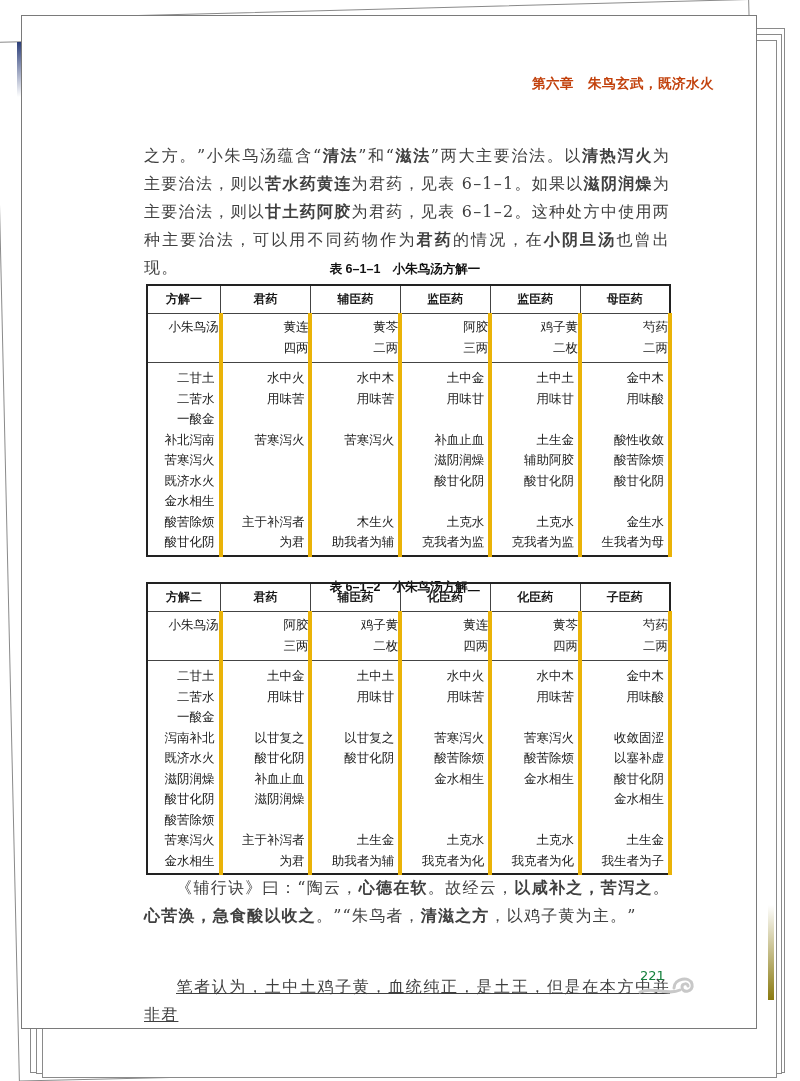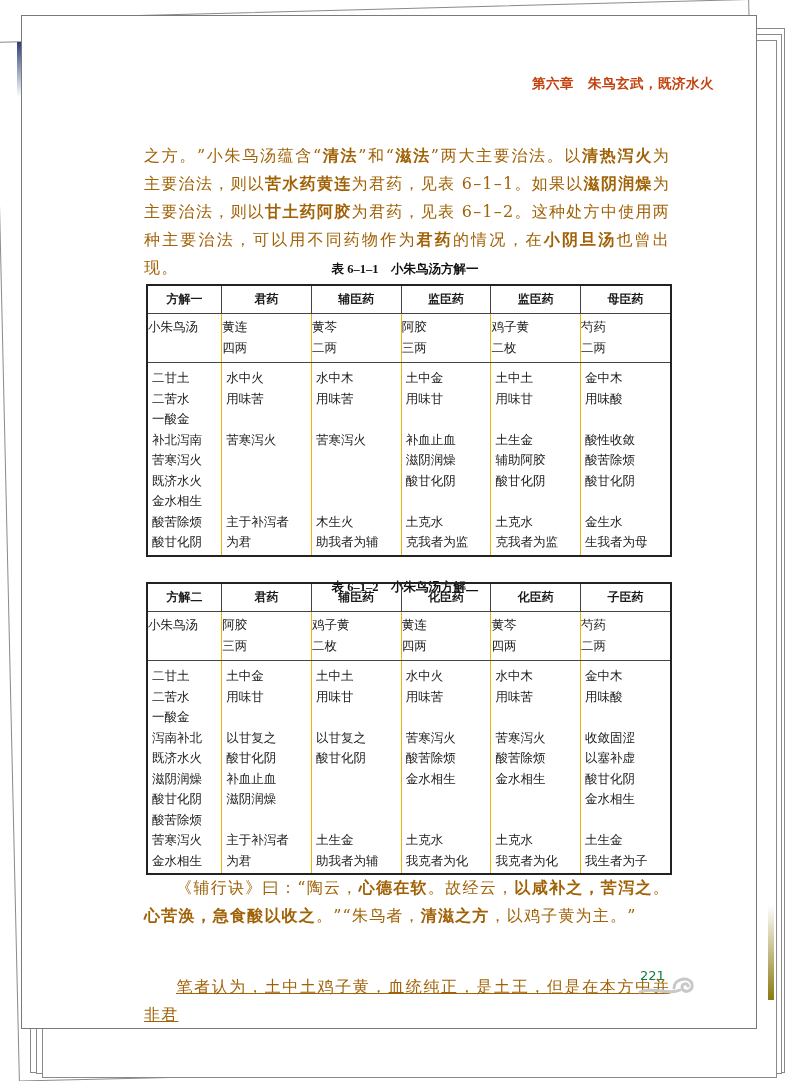--- a/index.html
+++ b/index.html
@@ -8,27 +8,27 @@
   .sheet { position:absolute; background:#fff; border:1px solid #8a8a8a; box-sizing:border-box; }
   .sheet.s1 { left:7px; top:33px; width:760px; height:1040px; transform:rotate(-1.3deg); transform-origin:50% 50%; }
   .sheet.s2 { left:30px; top:28px; width:755px; height:1045px; }
   .sheet.s3 { left:36px; top:34px; width:746px; height:1040px; }
   .sheet.s4 { left:42px; top:40px; width:735px; height:1038px; }
   .sheet.s5 { left:60px; top:8px; width:690px; height:60px; transform:rotate(-1.5deg); }
   .blue-strip { position:absolute; left:17px; top:42px; width:4px; height:55px; background:linear-gradient(#2c3f7a,#ffffff); }
   .gold-strip { position:absolute; left:768px; top:905px; width:6px; height:95px; background:linear-gradient(#ffffff,#8a7a10); }
   .page { position:absolute; left:21px; top:15px; width:736px; height:1014px; background:#fff; border:1px solid #7a7a7a; box-sizing:border-box; }
   .running-head { position:absolute; right:86px; top:75px; font-family:"DejaVu Sans","Liberation Sans",sans-serif; font-size:13.5px; font-weight:bold; color:#c2410c; letter-spacing:0.5px; }
-  .para { position:absolute; left:144px; width:526px; font-size:16px; line-height:28px; text-align:justify; letter-spacing:1.2px; color:#a16207; }
+  .para { position:absolute; left:144px; width:526px; font-size:16px; line-height:28px; text-align:justify; letter-spacing:1.2px; color:#404040; }
   .para b { font-weight:bold; }
   .para .ind { display:inline-block; width:32px; }
-  .caption { position:absolute; left:144px; width:522px; text-align:center; font-family:Liberation Serif, serif; font-weight:bold; font-size:12.5px; color:#111; }
+  .caption { position:absolute; left:144px; width:522px; text-align:center; font-family:Liberation Sans, sans-serif; font-weight:bold; font-size:12.5px; color:#111; }
   table.tbl { position:absolute; left:146px; width:526px; border-collapse:collapse; border:2px solid #222; font-size:12.5px; line-height:20.5px; color:#1a1a1a; }
   table.tbl th { font-family:"DejaVu Sans","Liberation Sans",sans-serif; font-weight:bold; font-size:12px; height:27px; border:1px solid #444; padding:0; text-align:center; }
-  table.tbl td { border-left:1px solid #444; border-right:1px solid #eab308; text-align:left; vertical-align:top; padding:0; white-space:pre-line; }
+  table.tbl td { border-left:1px solid #444; border-right:4px solid #eab308; text-align:right; vertical-align:top; padding:0; white-space:pre-line; }
   table.tbl tr.r2 td { border-bottom:1px solid #444; padding:3px 0 4px; height:38px; }
   table.tbl tr.r3 td { padding:5px 4px 2px; }
   .pageno { position:absolute; left:640px; top:968px; font-family:"DejaVu Sans","Liberation Sans",sans-serif; font-size:13px; color:#15803d; }
   .cloud { position:absolute; left:638px; top:972px; }
 </style>
 </head>
 <body>
 
 <div class="sheet s5"></div>
 <div class="sheet s1"></div>

